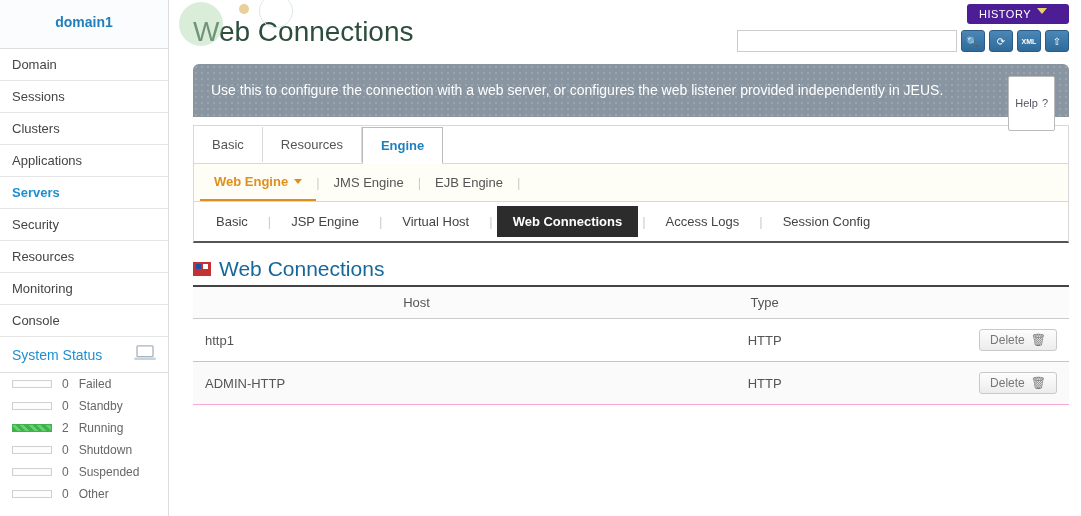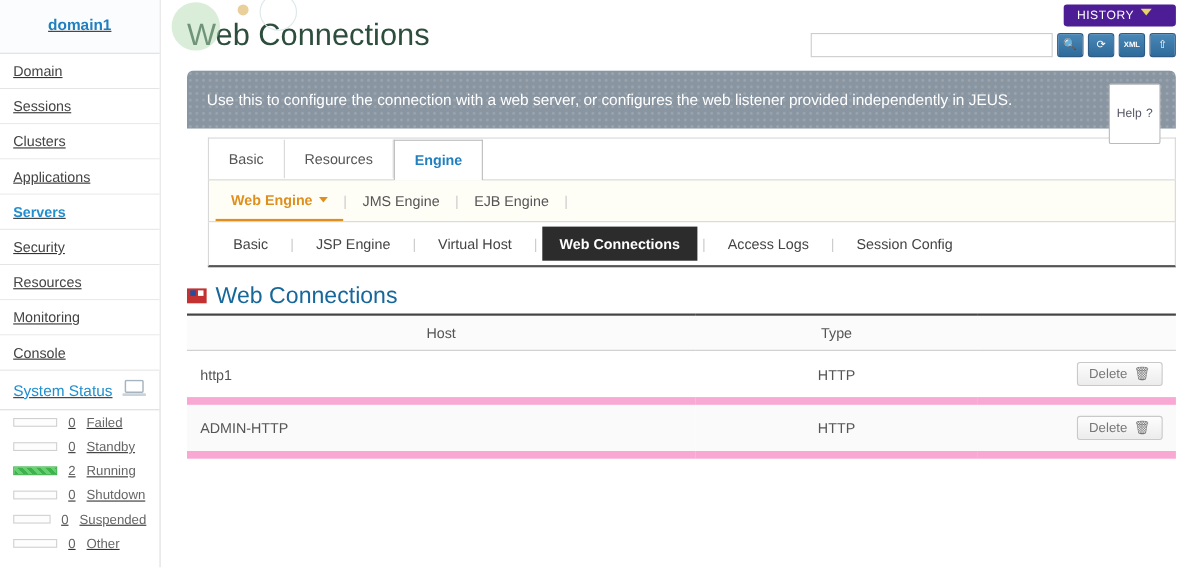--- a/index.html
+++ b/index.html
@@ -1,20 +1,20 @@
 <!DOCTYPE html>
 <html><head>
 <meta charset="utf-8">
 <style>
   * { box-sizing: border-box; margin: 0; padding: 0; font-family: "Segoe UI", Tahoma, Arial, sans-serif; }
   body { background: #fff; color: #333; font-size: 13px; }
   .wrap { display: flex; width: 1081px; height: 516px; }
 
   
-  .sidebar { width: 146px; border-right: 1px solid #ddd; text-decoration: underline; }
+  .sidebar { width: 169px; border-right: 1px solid #ddd; }
   .domain-title { text-align: center; padding: 14px 0 18px; color: #1f7fbf; font-weight: 600; font-size: 14px; border-bottom: 1px solid #ddd; background:#fafcfd; }
   .nav-item { padding: 8px 12px; border-bottom: 1px solid #e5e5e5; cursor: pointer; color:#444; background:#fff; }
   .nav-item.active { color: #1f8fcf; font-weight:600; }
   .sys-status-title { color:#1f8fcf; padding:8px 12px; font-size:14px; border-bottom:1px solid #ddd; display:flex; align-items:center; justify-content:space-between;}
   .status-row { display:flex; align-items:center; gap:10px; padding:4px 12px; color:#666; font-size:12px;}
   .bar { width:40px; height:8px; border:1px solid #d0d0d0; background:#fdfdfd; }
   .bar.filled { background: repeating-linear-gradient(45deg,#3eb34b,#3eb34b 3px,#67cf72 3px,#67cf72 6px); border-color:#3eb34b; }
 
   
   .main { flex:1; padding: 0 12px 12px 24px; position:relative; }
@@ -32,42 +32,42 @@
 
   .page-title { font-size:28px; color:#2d4d3d; font-weight:400; padding-top:16px; margin-bottom:16px; }
 
   .banner { position:relative; border-radius:6px 6px 0 0; padding:16px 100px 16px 18px; color:#fff; font-size:14px; line-height:1.5;
     background:
       radial-gradient(circle at center,#9aa5b0 1px,transparent 1.5px) 0 0/6px 6px,
       linear-gradient(#8995a1,#8995a1);
   }
   .help-btn { position:absolute; right:14px; top:12px; background:#fff;color:#556;border:1px solid #bbb;border-radius:2px; font-size:11px; padding:18px 6px; display:inline-flex; align-items:center; gap:4px; cursor:pointer;}
 
-  .tabs-row, .tabs-row2, .tabs-row3 { display:flex; align-items:center; border:1px solid #d8d8d8; border-top:none;margin-left:19px; }
+  .tabs-row, .tabs-row2, .tabs-row3 { display:flex; align-items:center; border:1px solid #d8d8d8; border-top:none; }
   .tabs-row { border-top:1px solid #d8d8d8; margin-top:8px; border-bottom:none;}
   .tab, .subtab, .subtab2 { cursor:pointer; }
   .tabs-row .tab { padding:10px 18px; color:#555; border-right:1px solid #d8d8d8; }
   .tabs-row .tab.active { color:#1f7fbf; font-weight:600; border:1px solid #bbb; border-bottom:1px solid #fff; position:relative; top:1px; background:#fff;}
   .tabs-row2 { background:#fefdf6; border-top:1px solid #d8d8d8; padding: 0 6px;}
   .subtab { padding:10px 14px; color:#555; display:inline-flex; align-items:center; gap:6px; }
   .subtab.active { color:#df8f1e; font-weight:600; border-bottom:2px solid #df8f1e;}
   .sep { color:#ccc; }
   .dd-caret { width:0;height:0;border-left:4px solid transparent;border-right:4px solid transparent;border-top:5px solid #df8f1e;}
   .tabs-row3 { padding:4px 6px; border-bottom:2px solid #555;}
   .subtab2 { padding:8px 16px; color:#444; }
   .subtab2.active { background:#2c2c2c; color:#fff; font-weight:600;}
 
   .section-head { display:flex; align-items:center; gap:8px; margin:14px 0 4px; }
   .flag { width:18px;height:14px; display:inline-flex; }
   .flag svg{width:100%;height:100%;}
   .section-title{ color:#17679b; font-size:21px; font-weight:400; }
 
   table.data { width:100%; border-collapse:collapse; }
   table.data th { background:#fbfbfb; border-top:2px solid #444; border-bottom:1px solid #ccc; padding:8px; font-weight:400; color:#555; text-align:center;}
-  table.data td { border-bottom:7px solid #f9a8d4; padding:10px 12px; color:#555; }
+  table.data td { border-bottom:1px solid #f9a8d4; padding:10px 12px; color:#555; }
   table.data tr:nth-child(even) td { background:#fafafa; }
   .del-btn { float:right; border:1px solid #c9c9c9; background:linear-gradient(#fdfdfd,#ececec); border-radius:3px; padding:3px 10px; font-size:12px; color:#777; cursor:pointer; display:inline-flex; align-items:center; gap:6px;}
 
   .laptop-icon{width:22px;height:16px;}
 </style>
 </head>
 <body>
 
 <div class="wrap">
 

